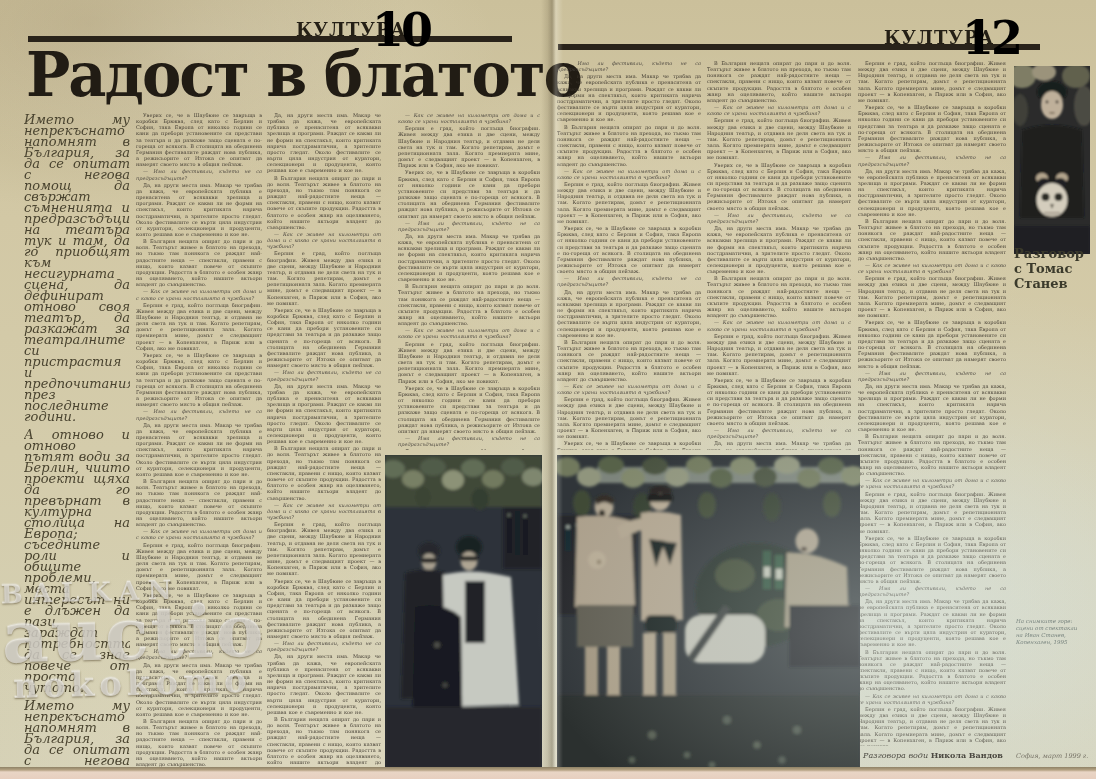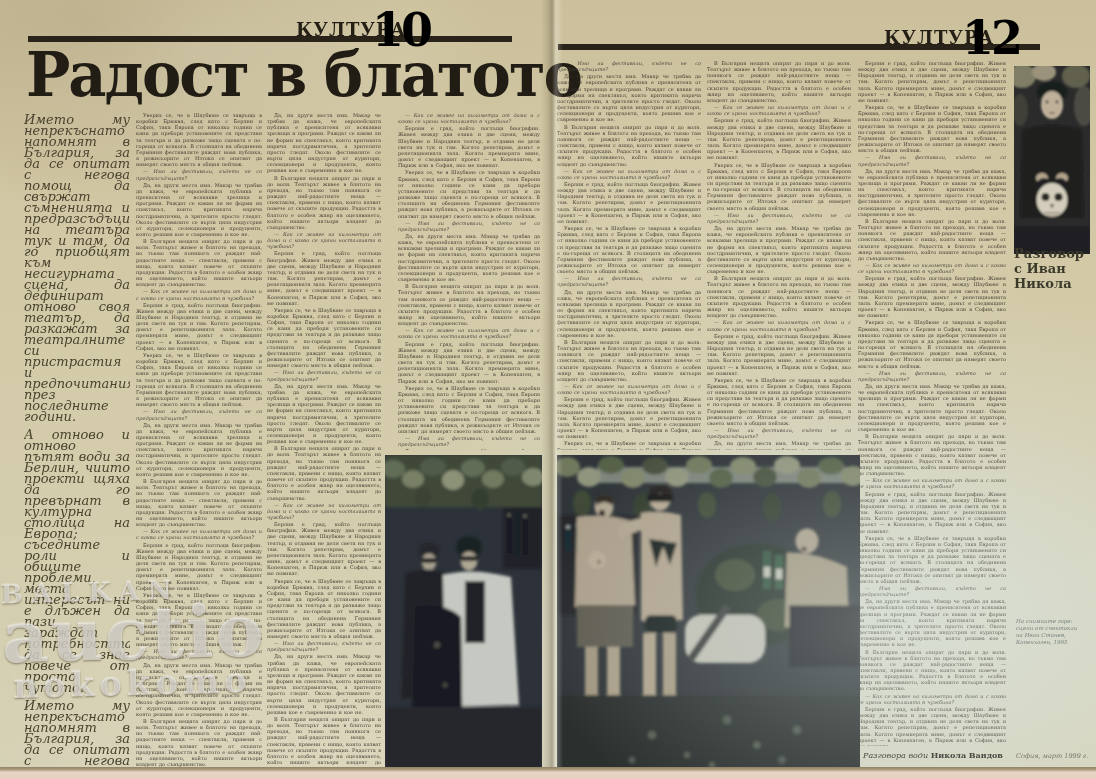--- a/index.html
+++ b/index.html
@@ -332,21 +332,21 @@
         <rect x="30" y="146" width="16" height="1.4" fill="#8f877a"></rect>
           <rect x="32" y="149" width="12" height="1.2" fill="#8f877a"></rect>
         <rect x="0" y="160" width="76" height="28" fill="#17181a"></rect>
       </g>
       <rect width="76" height="188" fill="rgba(190,180,150,.06)"></rect>
     </svg>
   </div>
 
   <div class="abs interview-label" style="left:1014px;top:247px;width:82px;">
     <div>Разговор</div>
-    <div>с Иван Никола</div>
+    <div>с Томас Станев</div>
   </div>
 
   <div class="abs photo-note" style="left:1016px;top:618px;width:76px;">
     <div>На снимките горе:</div>
     <div>сцени от спектакли</div>
     <div>на Иван Станев,</div>
     <div>Копенхаген, 1995</div>
   </div>
 
   <div class="abs signature" style="left:858px;top:750px;width:150px;">

